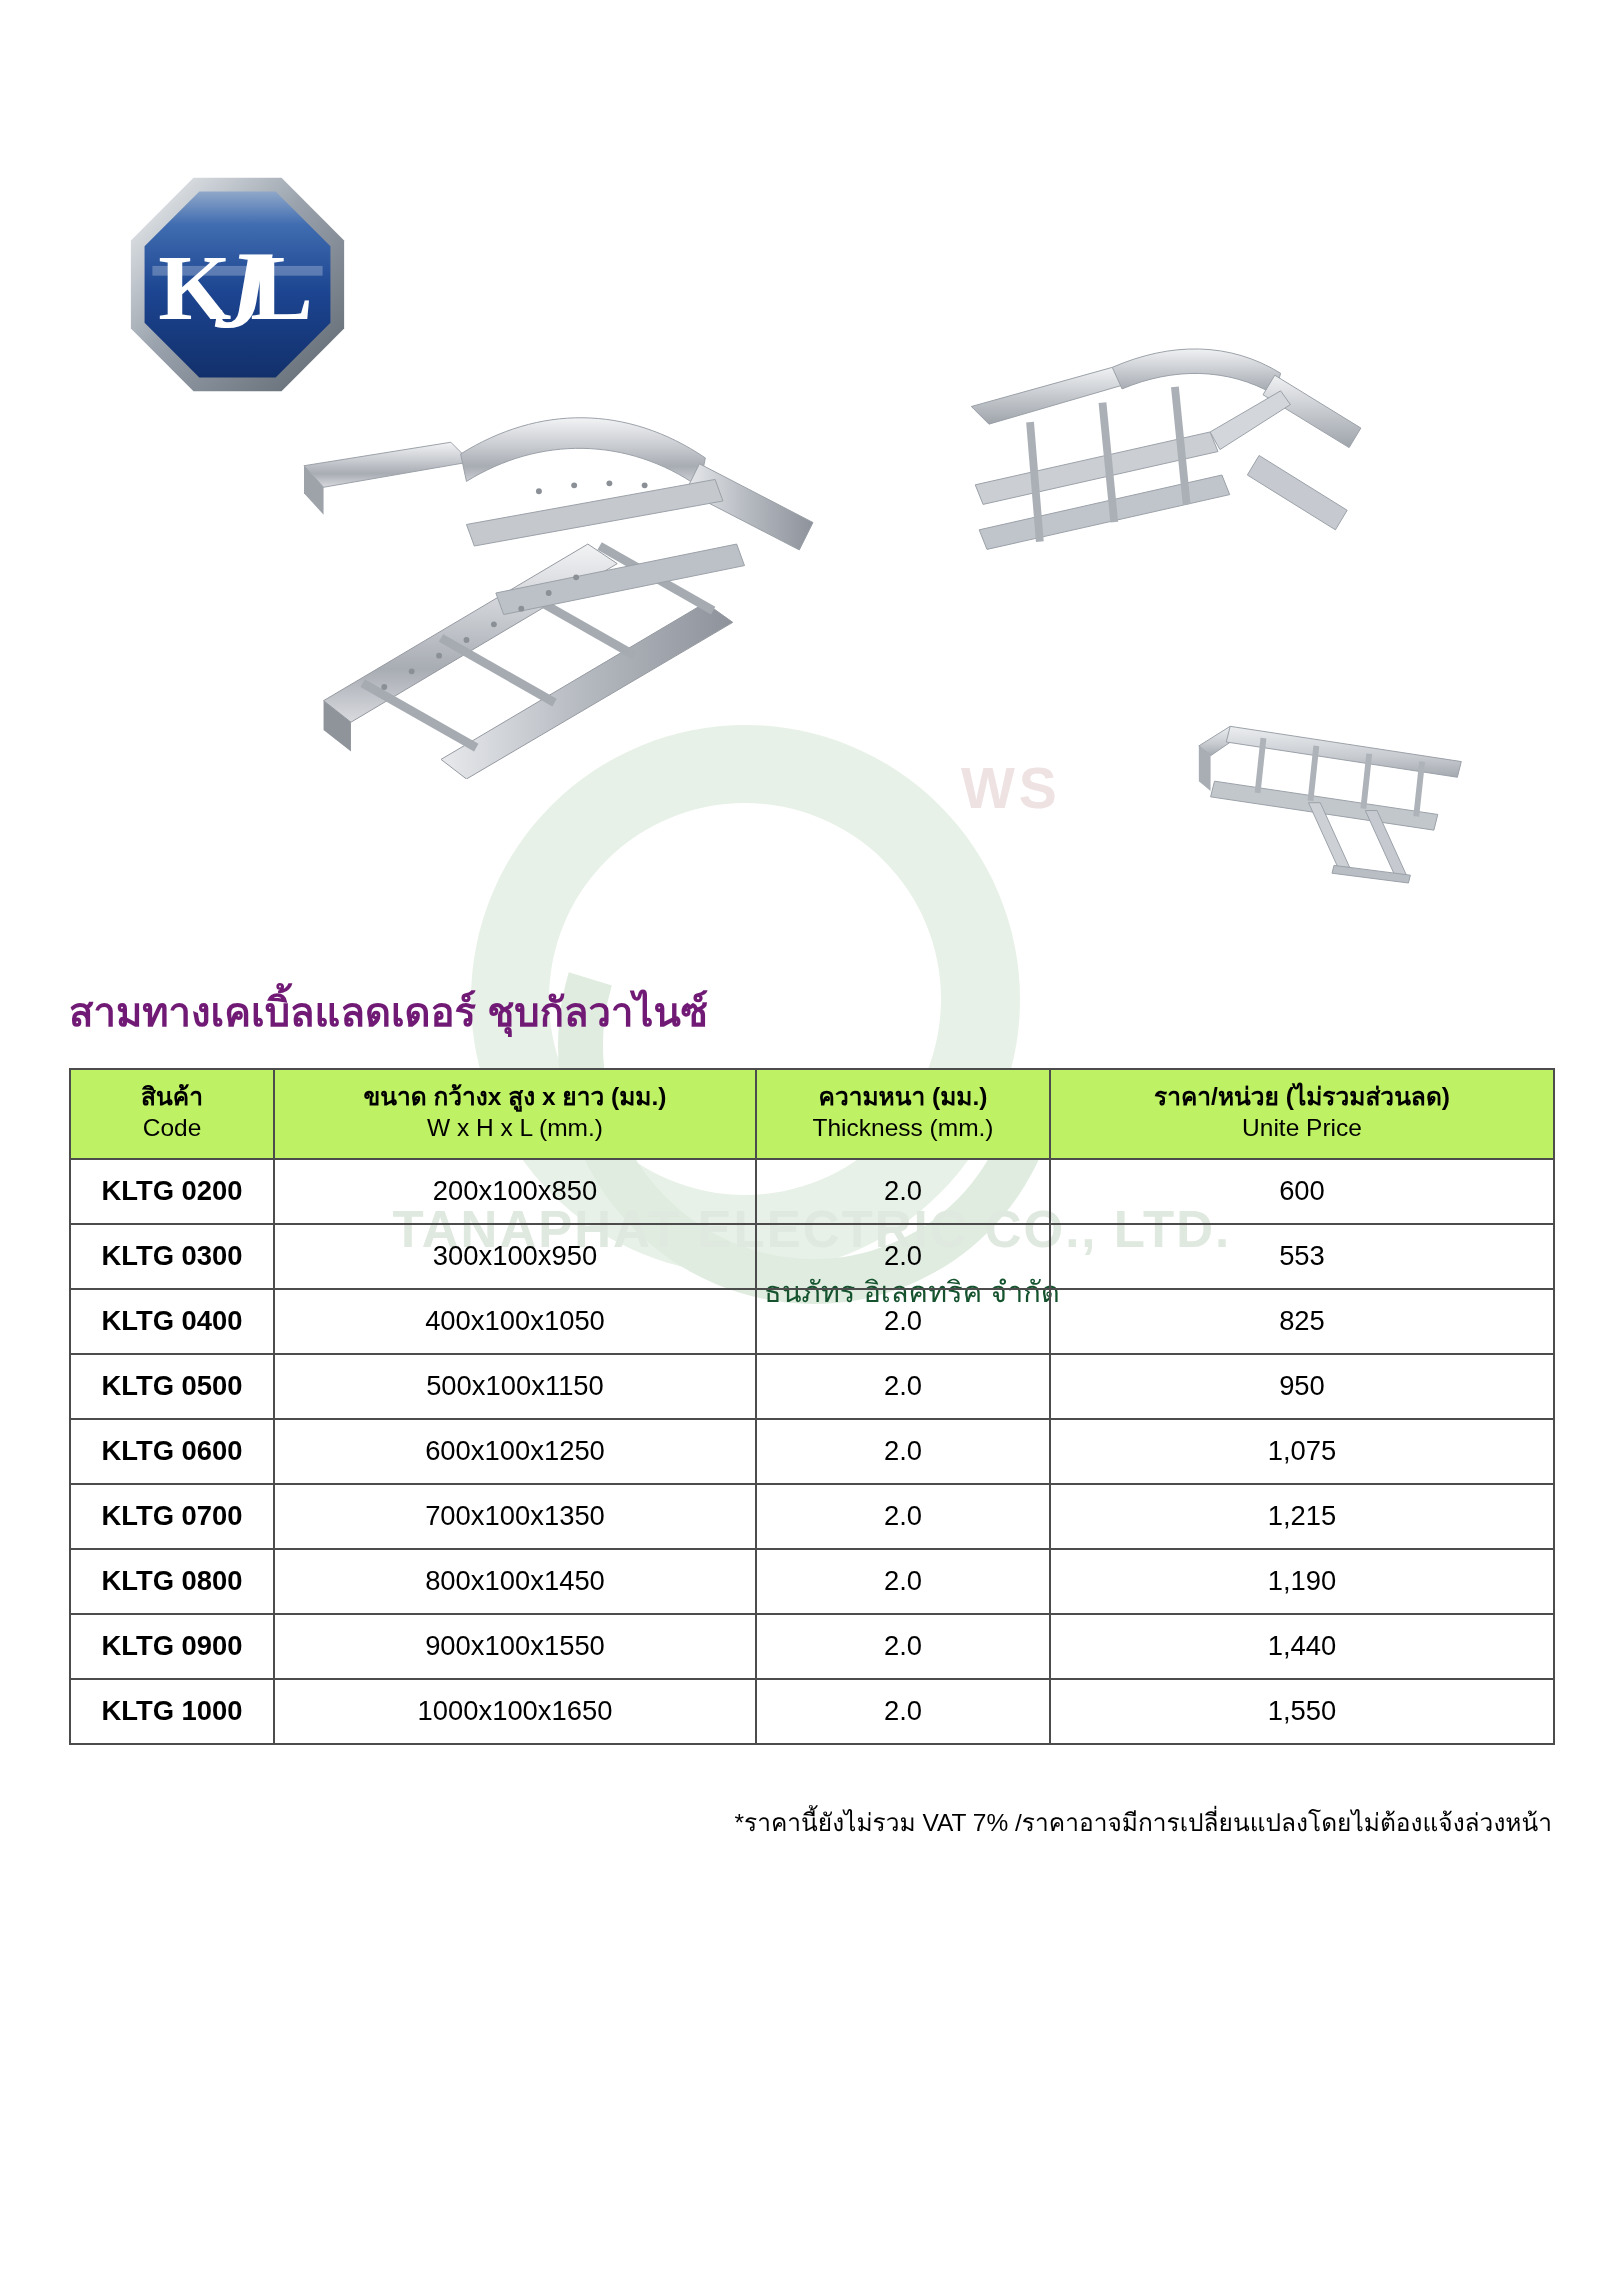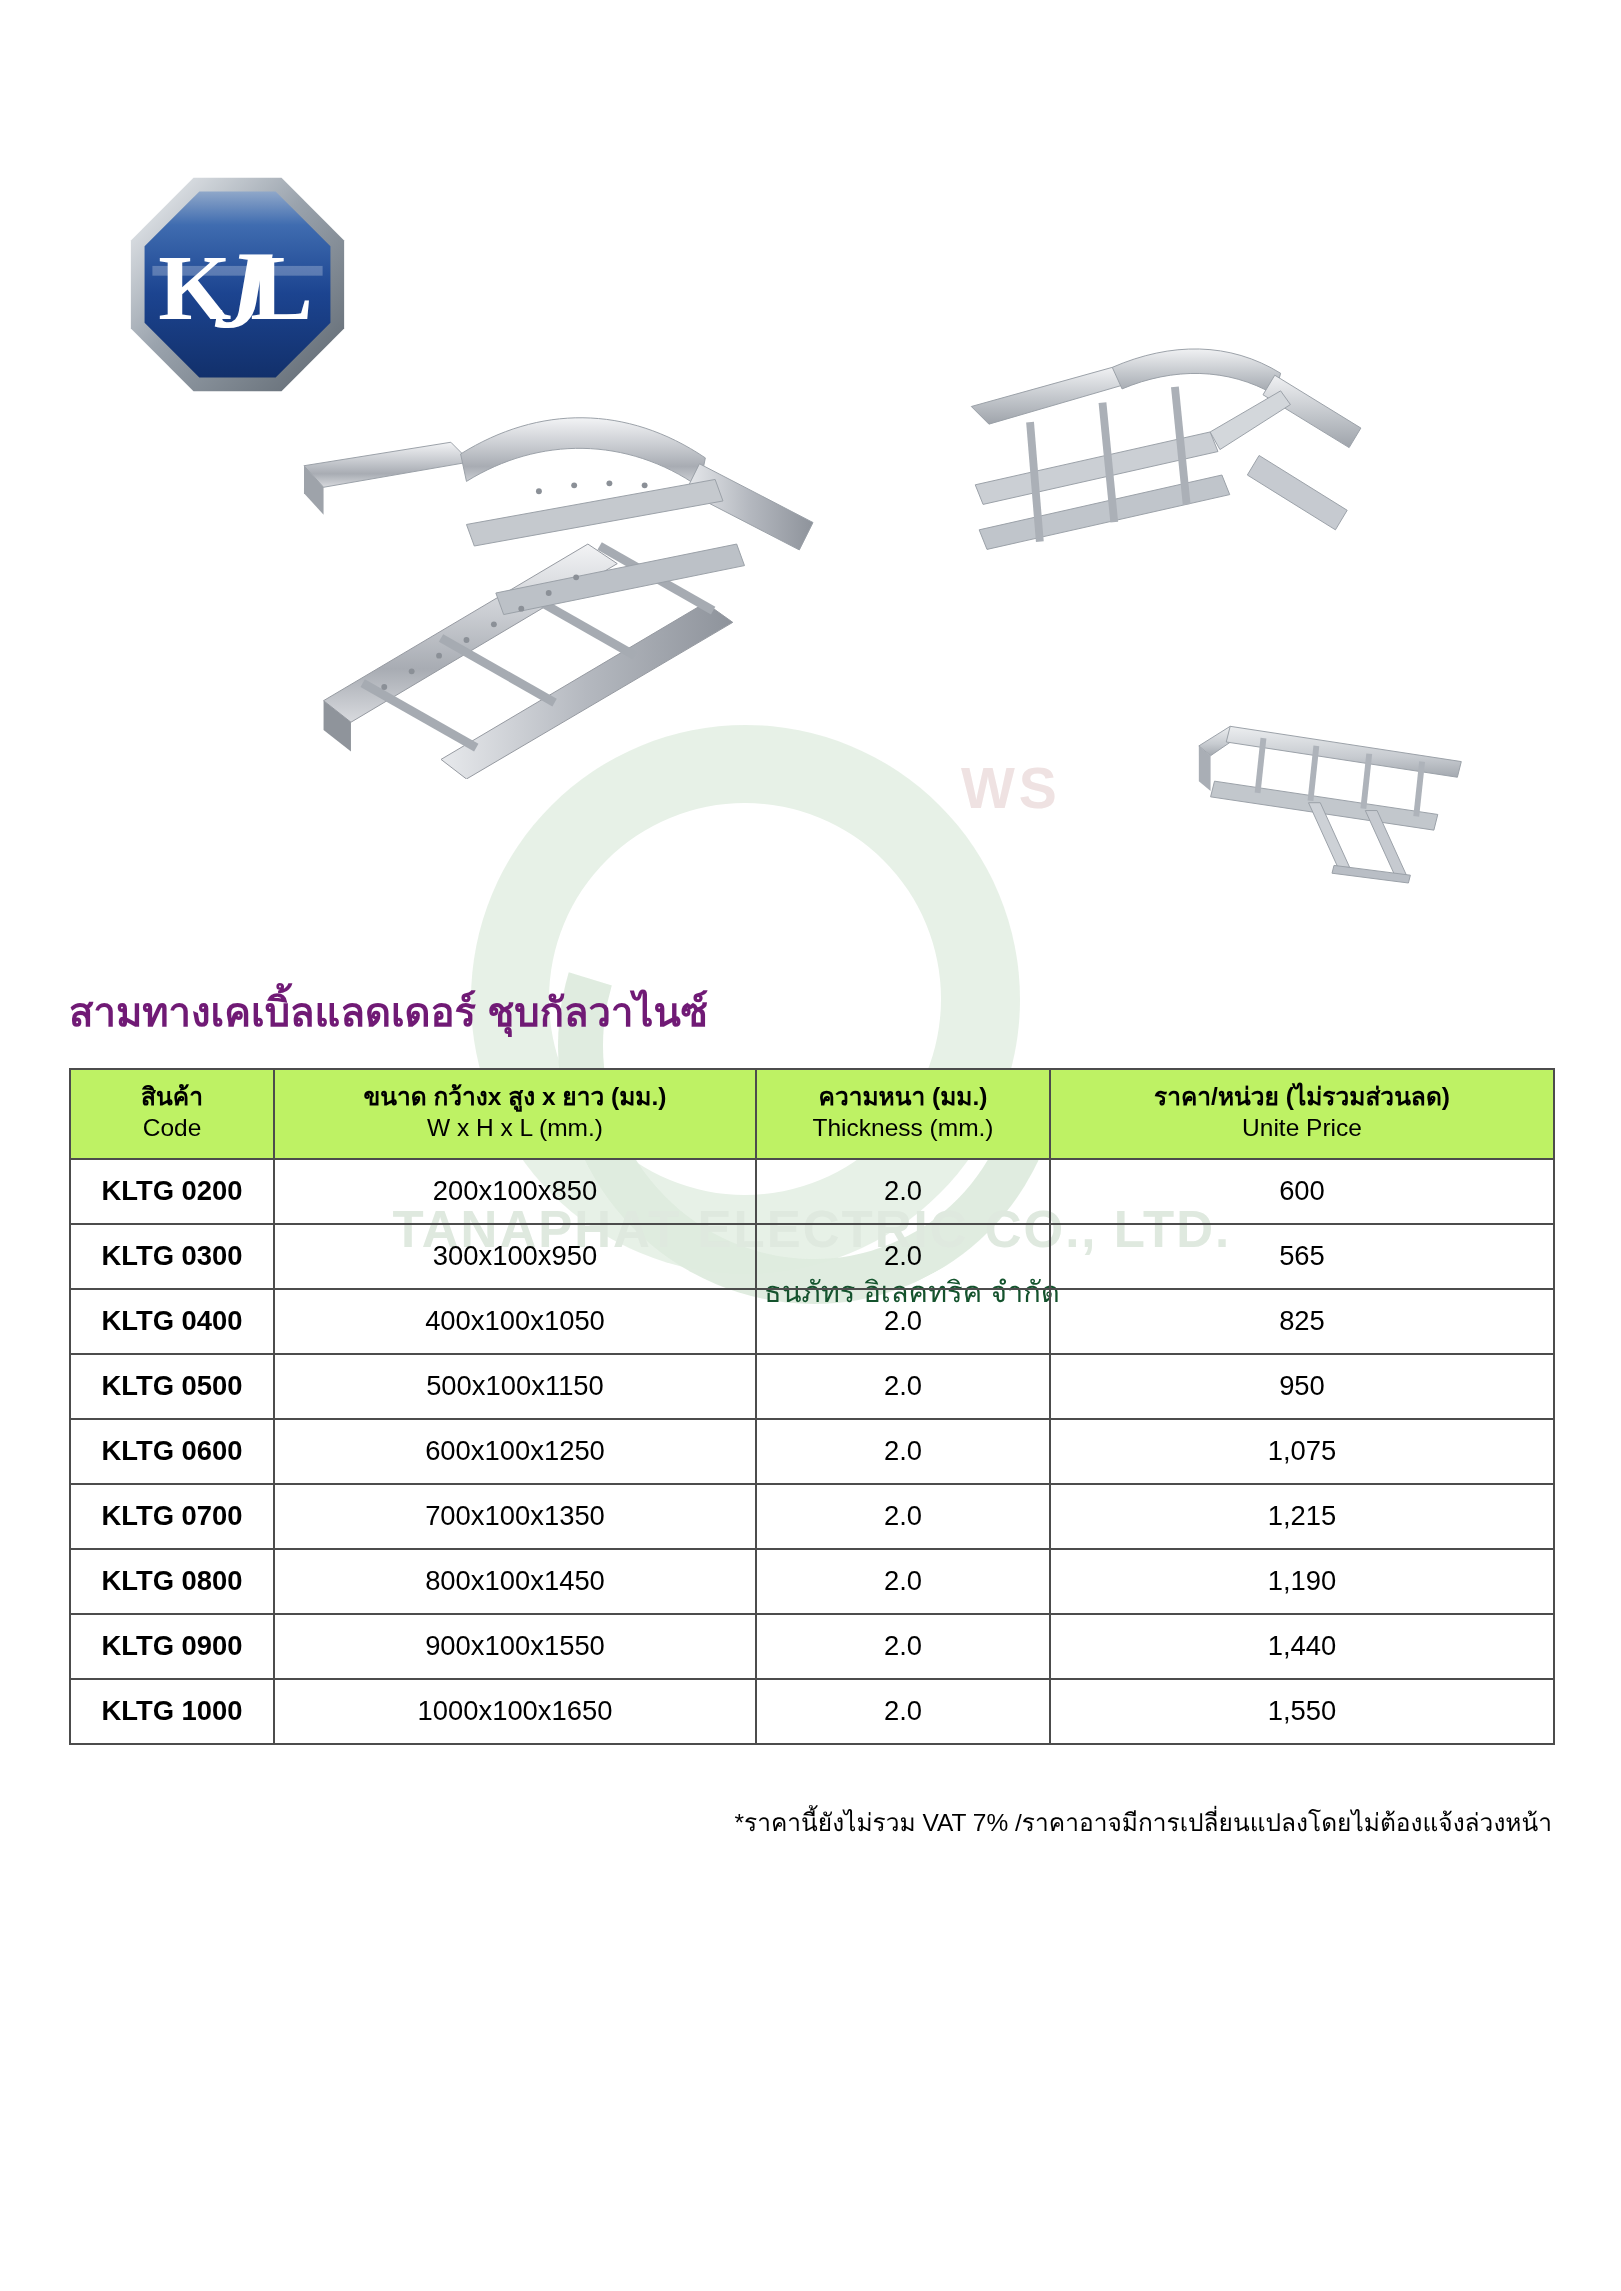--- a/index.html
+++ b/index.html
@@ -350,21 +350,21 @@
       <tr>
         <td class="code">KLTG 0200</td>
         <td>200x100x850</td>
         <td>2.0</td>
         <td>600</td>
       </tr>
       <tr>
         <td class="code">KLTG 0300</td>
         <td>300x100x950</td>
         <td>2.0</td>
-        <td>565</td>
+        <td>553</td>
       </tr>
       <tr>
         <td class="code">KLTG 0400</td>
         <td>400x100x1050</td>
         <td>2.0</td>
         <td>825</td>
       </tr>
       <tr>
         <td class="code">KLTG 0500</td>
         <td>500x100x1150</td>

